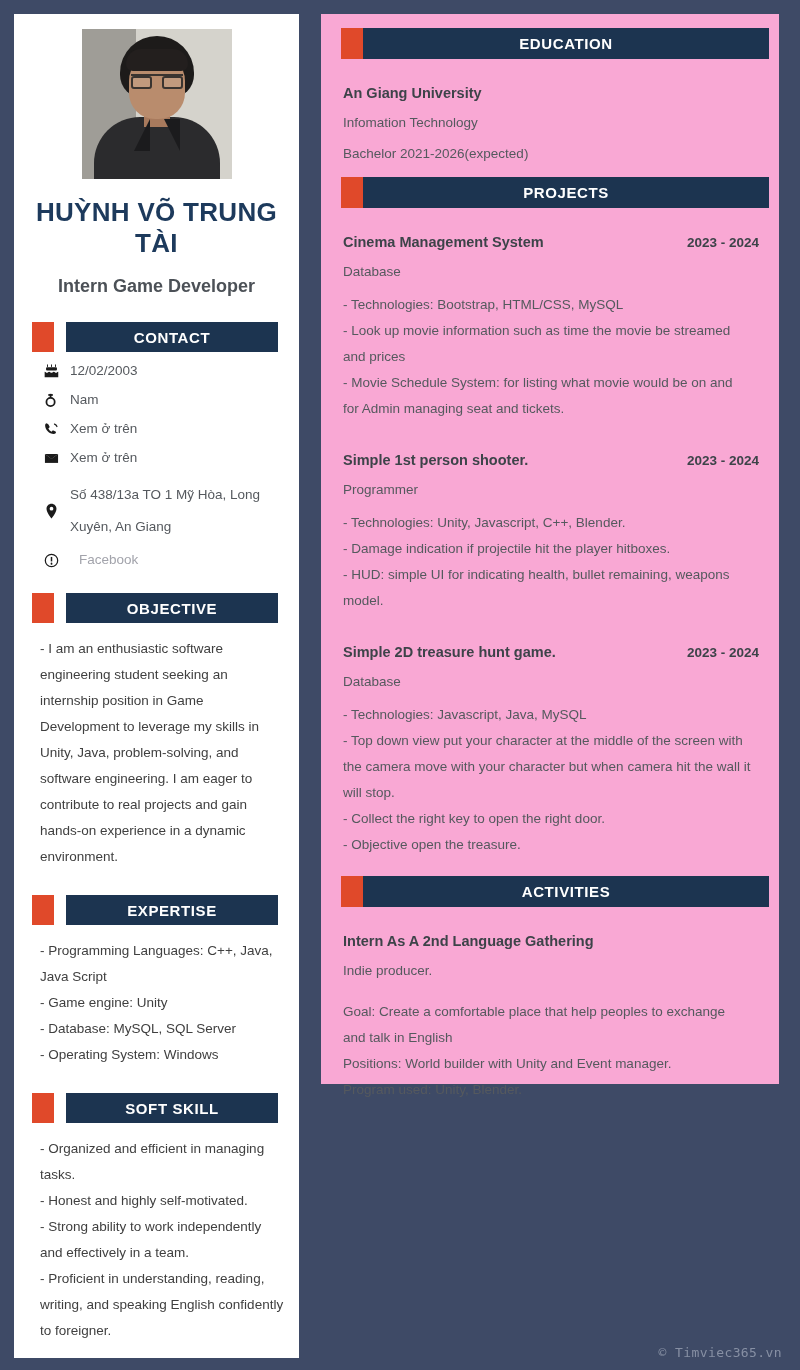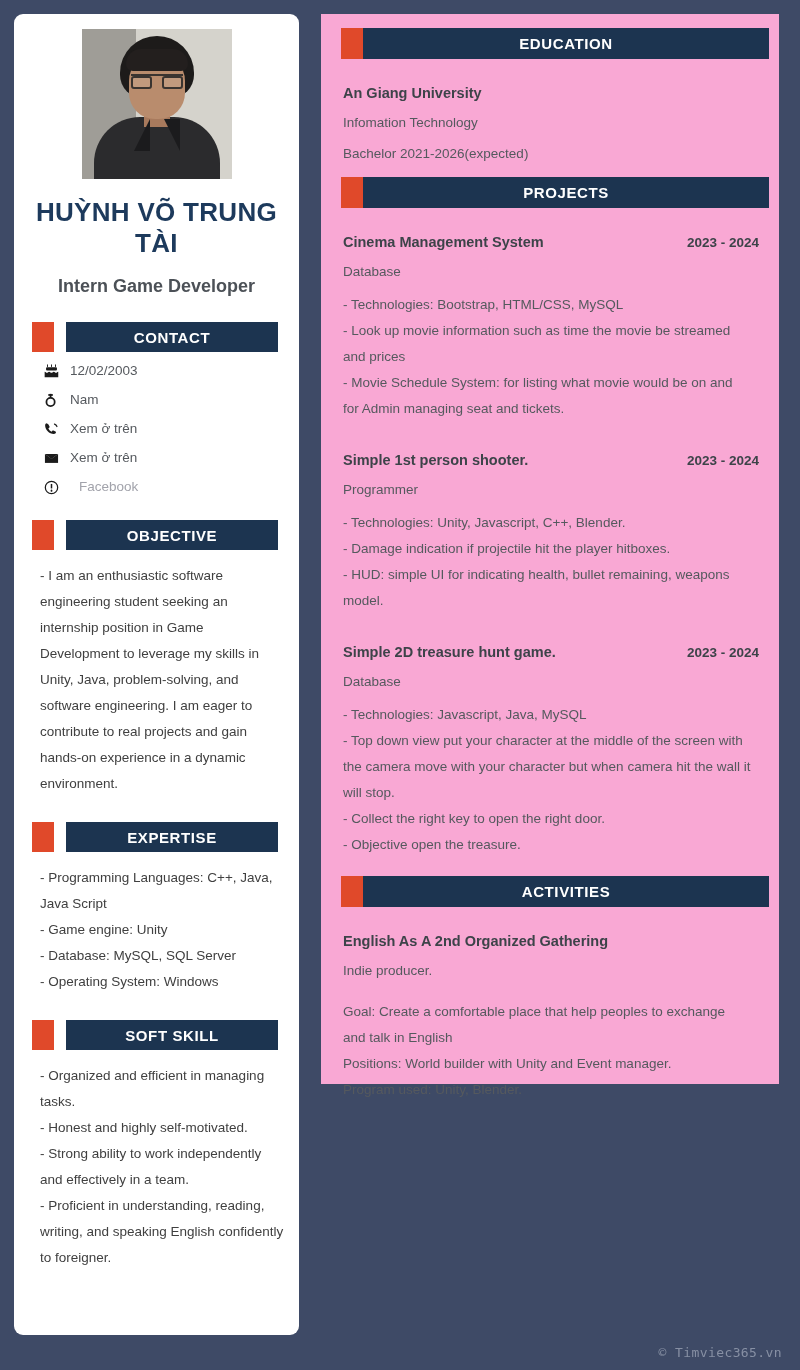--- a/index.html
+++ b/index.html
@@ -25,21 +25,20 @@
 
   
   .left-col {
     position: absolute;
     left: 14px;
     top: 14px;
     width: 285px;
     min-height: 1321px;
     background: #ffffff;
     padding: 0 0 14px 0;
-    border-radius: 9px;
   }
 
   .photo-wrap {
     width: 100%;
     display: flex;
     justify-content: center;
     padding-top: 15px;
   }
 
   .photo {
@@ -295,20 +294,29 @@
         <span class="ic">
           <svg width="15" height="15" viewBox="0 0 16 16" fill="#1b1b1b">
             <path d="M1 3.3h14v9.4H1z"></path>
             <path d="M1 3.3l7 5 7-5z" fill="#ffffff"></path>
             <path d="M1 3.3h14L8 8.6z"></path>
           </svg>
         </span>
         <span class="txt">Xem ở trên</span>
       </div>
 
+      <div class="contact-row multiline addr">
+        <span class="ic">
+          <svg width="15" height="16" viewBox="0 0 16 18" fill="#1b1b1b">
+            <path d="M8 .9C4.9.9 2.4 3.4 2.4 6.5c0 4 5 10.4 5.2 10.6.2.2.6.2.8 0 .2-.2 5.2-6.6 5.2-10.6C13.6 3.4 11.1.9 8 .9z"></path>
+            <circle cx="8" cy="6.4" r="2.1" fill="#ffffff"></circle>
+          </svg>
+        </span>
+        <span class="txt">Số 438/13a TO 1 Mỹ Hòa, Long Xuyên, An Giang</span>
+      </div>
 
       <div class="contact-row">
         <span class="ic">
           <svg width="15" height="15" viewBox="0 0 16 16" fill="none" stroke="#1b1b1b" stroke-width="1.3">
             <circle cx="8" cy="8" r="6.6"></circle>
             <line x1="8" y1="4.2" x2="8" y2="9" stroke-width="1.6"></line>
             <line x1="8" y1="11" x2="8" y2="11.6" stroke-width="1.8" stroke-linecap="round"></line>
           </svg>
         </span>
         <span class="txt link">Facebook</span>
@@ -408,21 +416,21 @@
       </div>
 
     </div>
 
     <div class="sec-bar">
       <div class="accent"></div>
       <div class="title">ACTIVITIES</div>
     </div>
     <div class="act-block">
       <div class="entry-head">
-        <span class="entry-title">English As A 2nd Organized Gathering</span>
+        <span class="entry-title">Intern As A 2nd Language Gathering</span>
       </div>
       <div class="entry-sub">Indie producer.</div>
       <div class="act-gap"></div>
       <div class="entry-bullets">
         <p>Goal: Create a comfortable place that help peoples to exchange and talk in English</p>
         <p>Positions: World builder with Unity and Event manager.</p>
         <p>Program used: Unity, Blender.</p>
       </div>
     </div>
 

